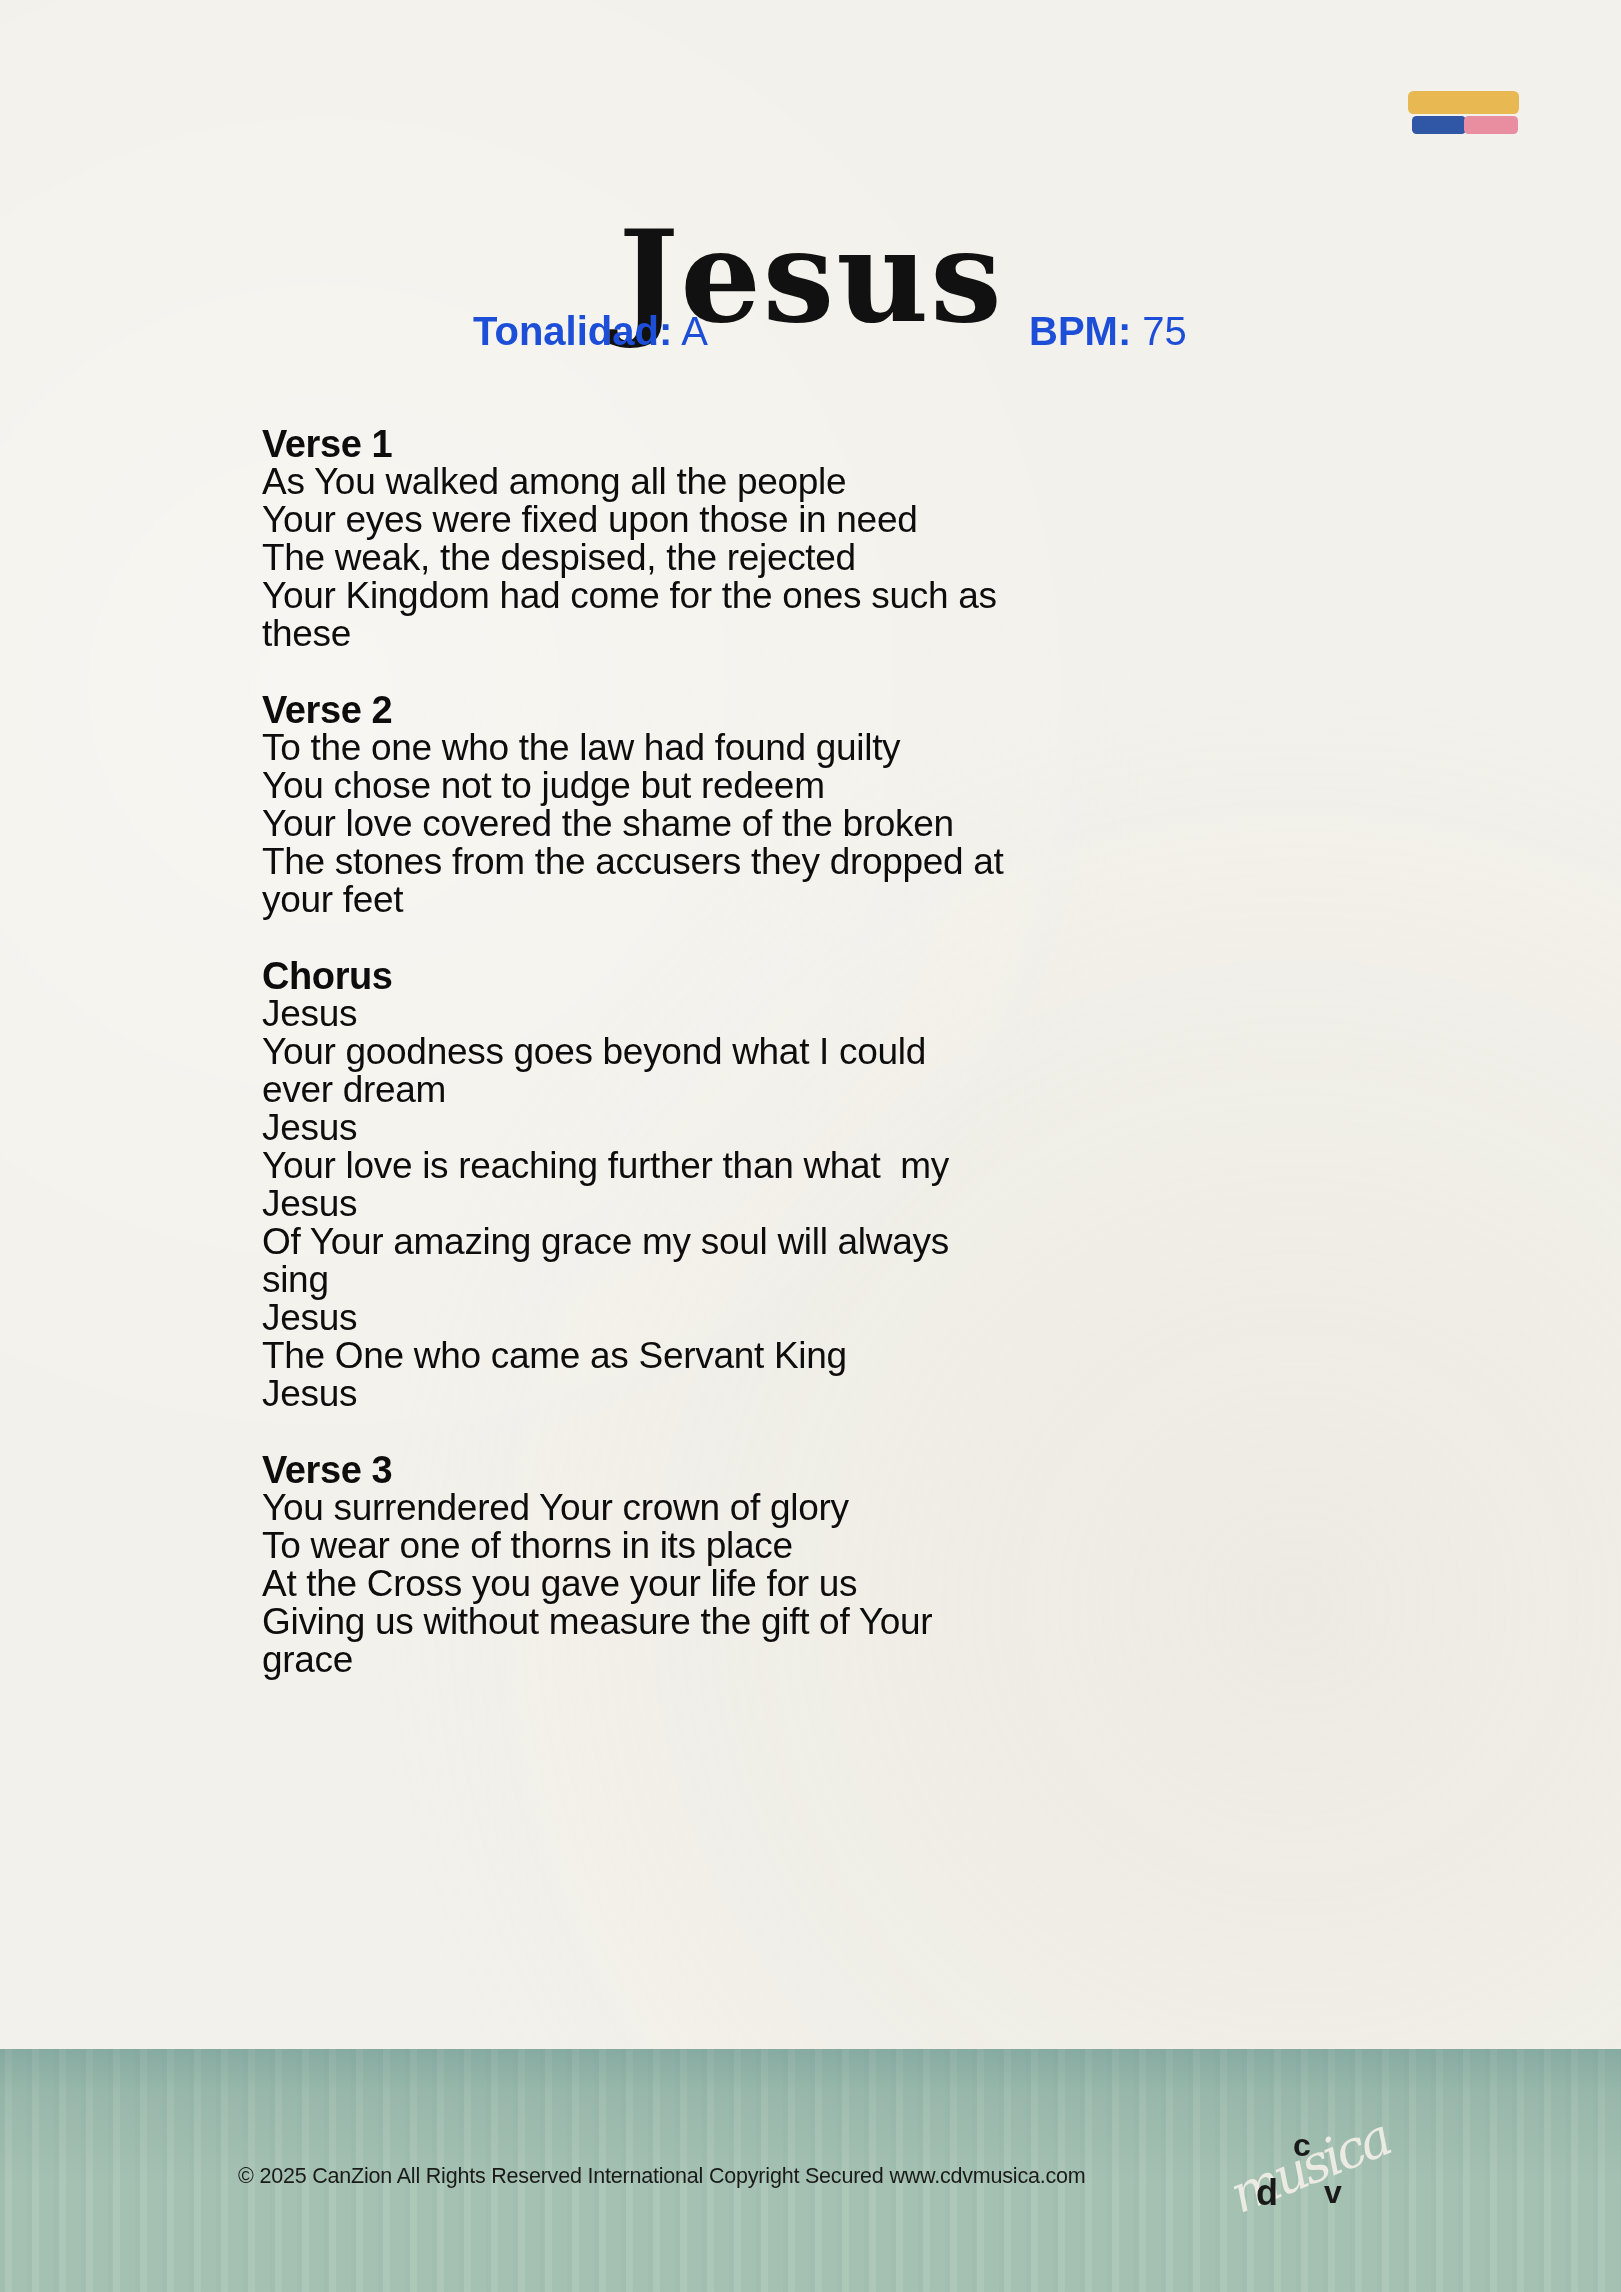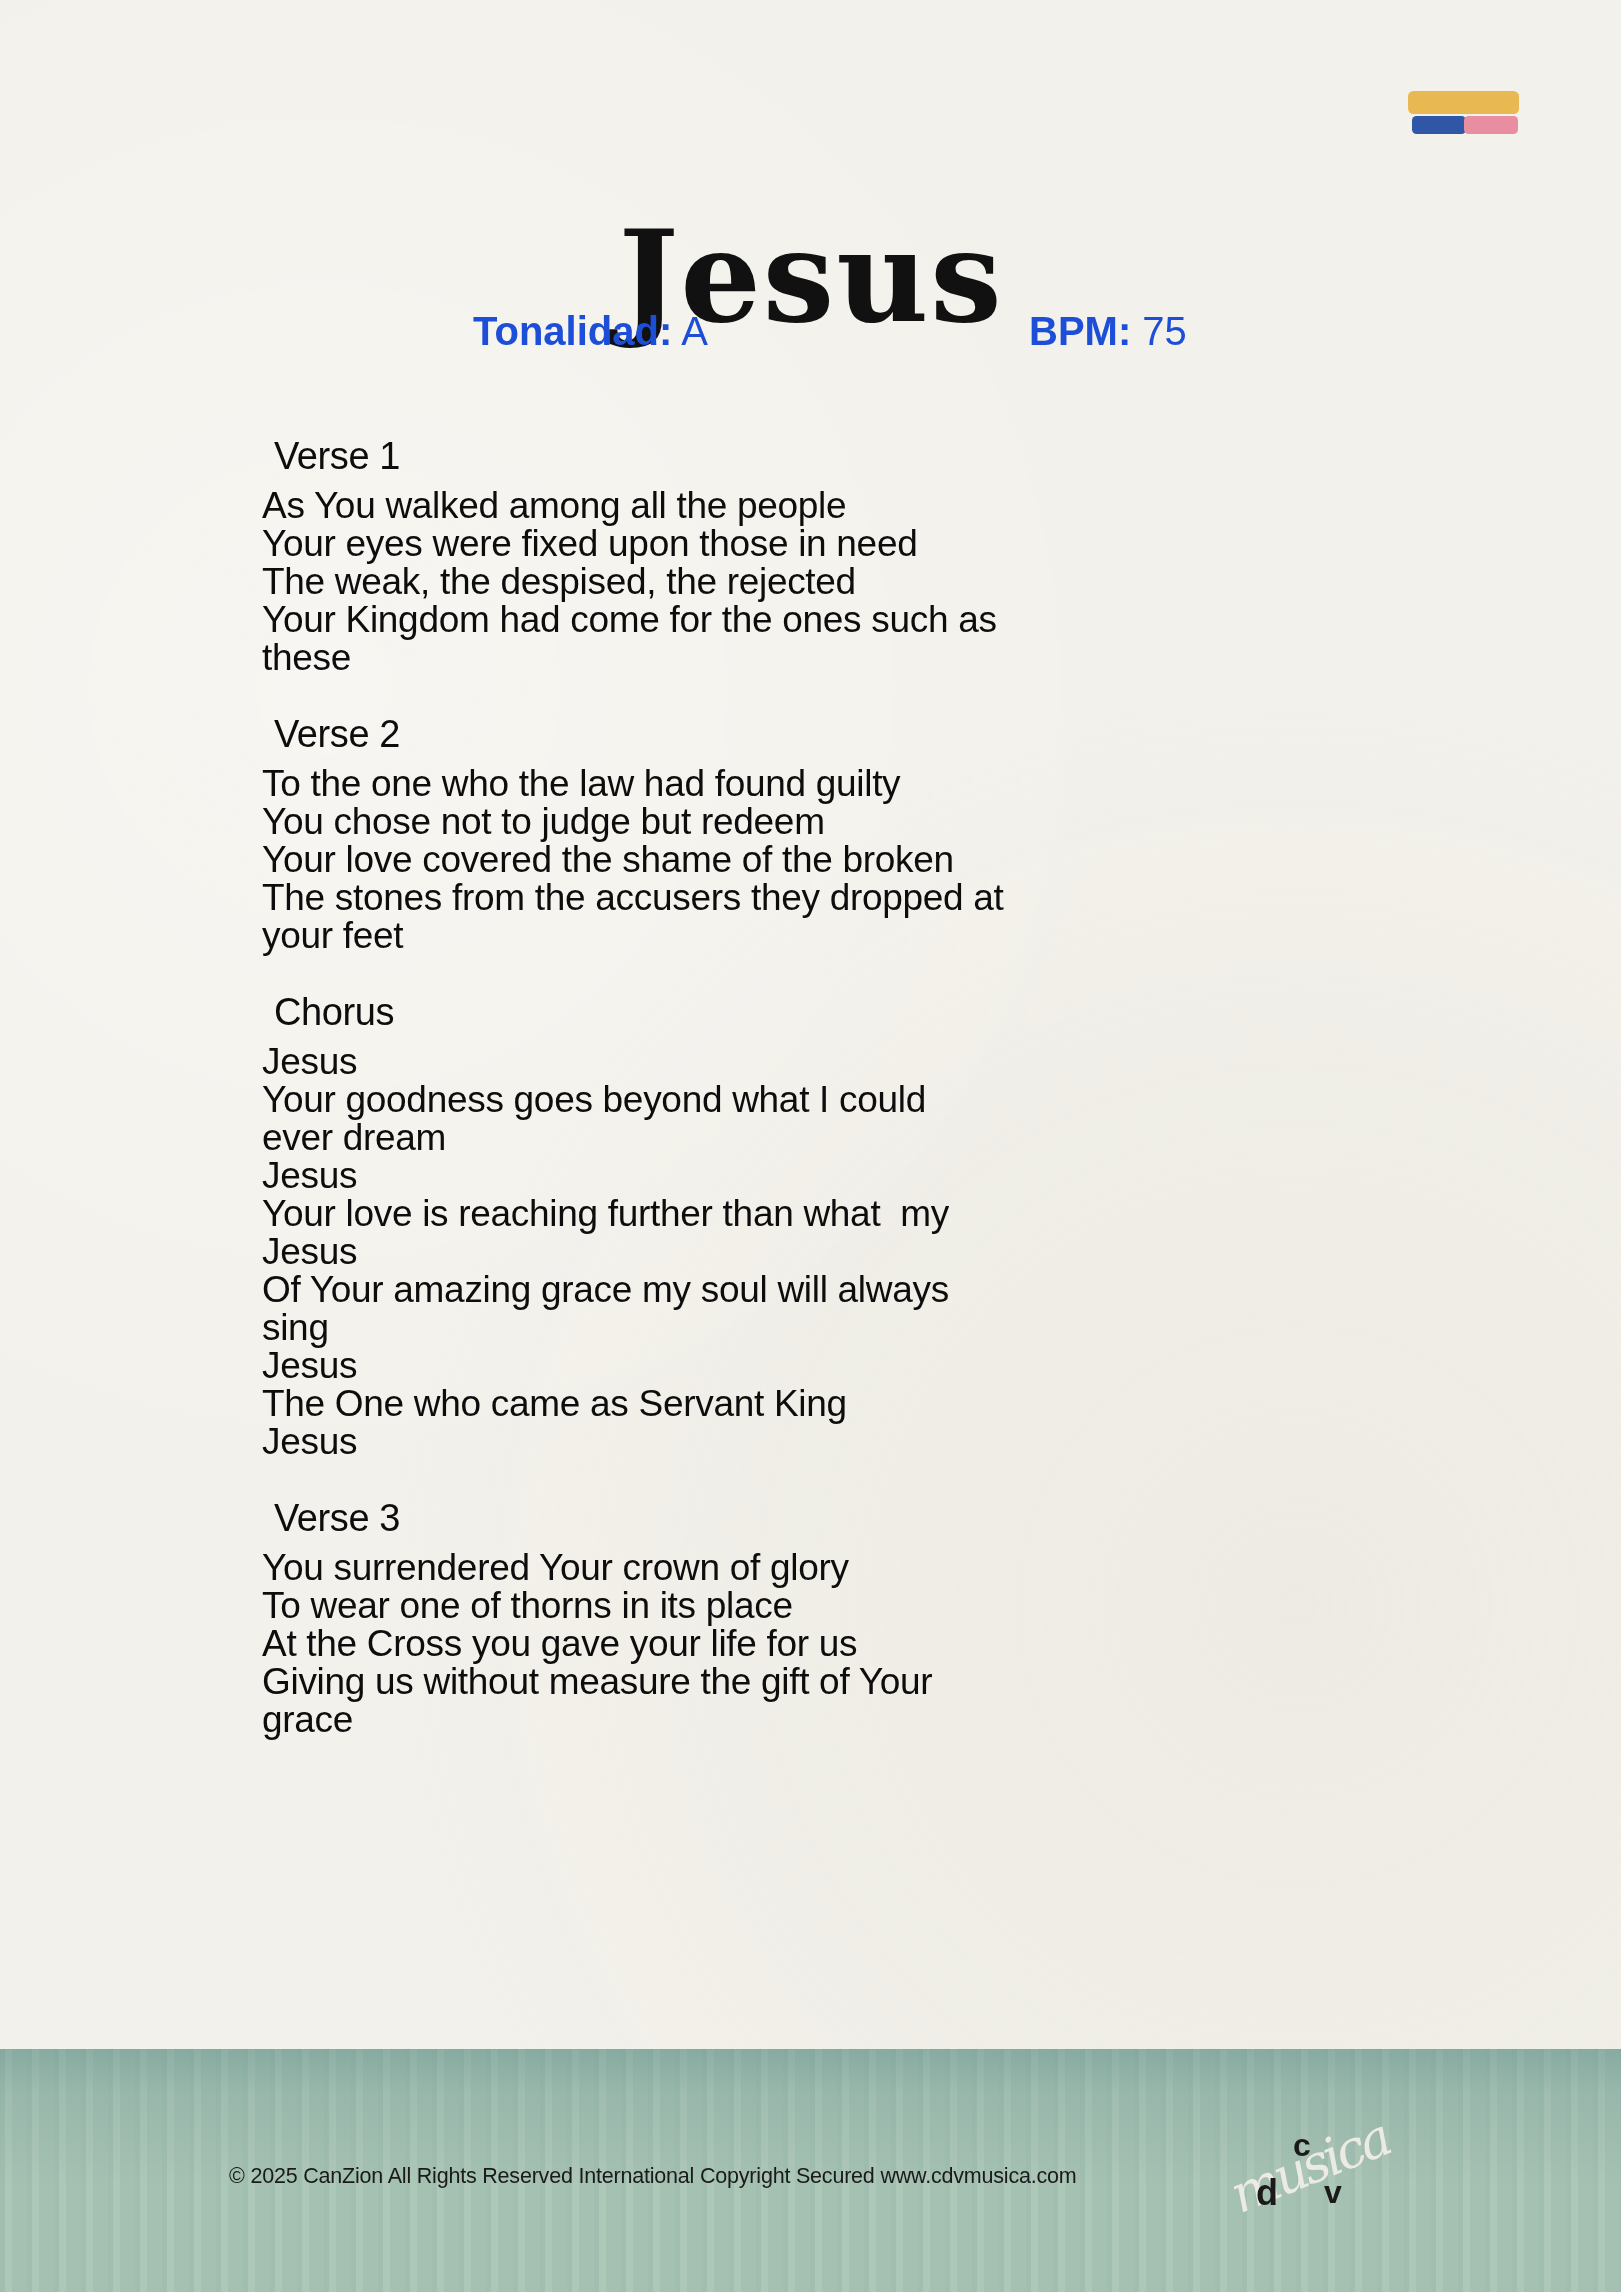--- a/index.html
+++ b/index.html
@@ -23,32 +23,32 @@
     letter-spacing: 1.8px; color: #111;
   }
   .meta { position: absolute; top: 304px; font-size: 40px; line-height: 54px; color: #1d4ed8; }
   .meta b { font-weight: 700; }
   .meta span.val { font-weight: 400; }
   .meta-key { left: 473px; }
   .meta-bpm { left: 1029px; }
 
   .lyrics { position: absolute; left: 262px; top: 425px; width: 913px; }
   .section { margin-bottom: 38px; }
-  .section-title { font-weight: 400; font-size: 38px; line-height: 38px; letter-spacing: -0.4px; margin: 12px; }
+  .section-title { font-weight: 700; font-size: 38px; line-height: 38px; letter-spacing: -0.4px; margin: 0; }
   .line { font-size: 37px; line-height: 38px; letter-spacing: -0.3px; margin: 0; white-space: pre-wrap; }
 
   .footer {
     position: absolute; left: 0; top: 2049px; width: 1622px; height: 244px;
     background: #a9c4b4;
     background-image:
       linear-gradient(180deg, rgba(80,130,130,0.35) 0, rgba(80,130,130,0.15) 18%, rgba(255,255,255,0) 55%),
       repeating-linear-gradient(90deg, rgba(90,140,140,0.10) 0 5.4px, rgba(255,255,255,0.05) 5.4px 12.5px, rgba(90,140,140,0.06) 12.5px 27px);
   }
   .copyright {
-    position: absolute; left: 229px; top: 2163px; font-size: 21.5px; line-height: 27px; color: #1a1a1a; letter-spacing: -0.2px;
+    position: absolute; left: 238px; top: 2163px; font-size: 21.5px; line-height: 27px; color: #1a1a1a; letter-spacing: -0.2px;
   }
   .logo { position: absolute; left: 1218px; top: 2127px; width: 179px; height: 90px; }
   .logo .script {
     position: absolute; left: 9px; top: 9px; font-family: "DejaVu Serif", serif; font-style: italic;
     font-size: 52px; color: #ecebe3; transform: rotate(-22deg); letter-spacing: -3.6px;
   }
   .logo .c { position: absolute; left: 75px; top: 0px; font-size: 32px; font-weight: 700; color: #1a1a1a; }
   .logo .d { position: absolute; left: 38px; top: 45px; font-size: 36px; font-weight: 700; color: #1a1a1a; }
   .logo .v { position: absolute; left: 106px; top: 47px; font-size: 32px; font-weight: 700; color: #1a1a1a; }
 </style>

